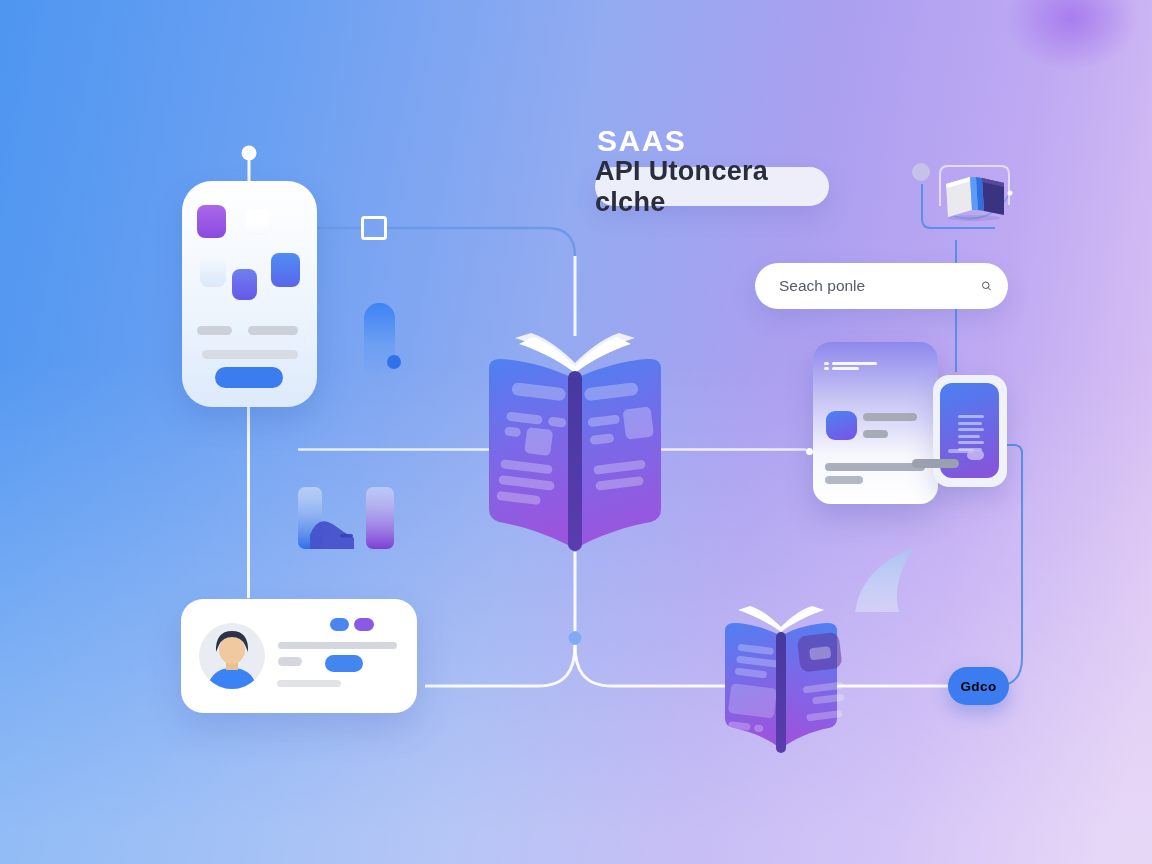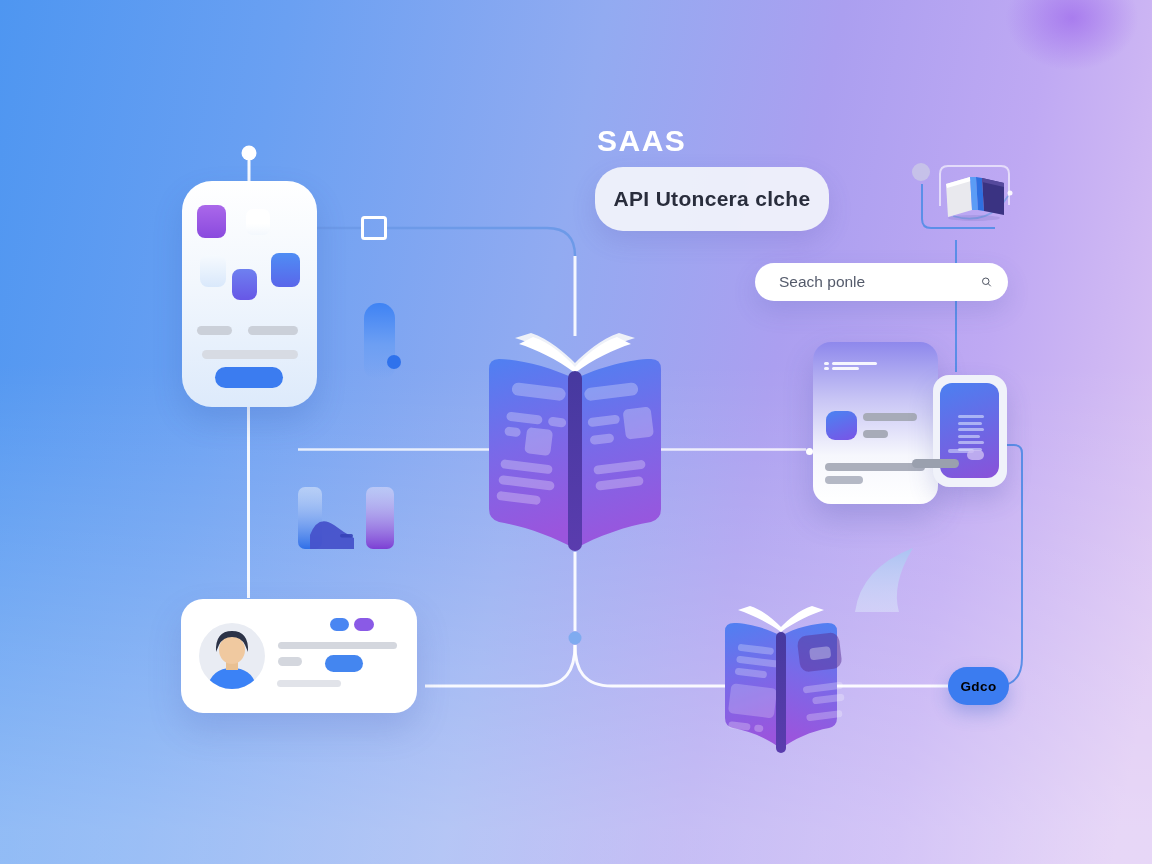--- a/index.html
+++ b/index.html
@@ -66,25 +66,25 @@
   .pc-pill-blue{left:149px;top:19px;width:19px;height:13px;background:#4a86f2;}
   .pc-pill-purple{left:173px;top:19px;width:20px;height:13px;background:#8a5ae6;}
   .pc-line1{left:97px;top:43px;width:119px;height:7px;border-radius:4px;background:#d4d7de;}
   .pc-line2{left:97px;top:58px;width:24px;height:9px;border-radius:5px;background:#d4d7de;}
   .pc-pill2{left:144px;top:56px;width:38px;height:17px;border-radius:9px;background:#4486f0;}
   .pc-line3{left:96px;top:81px;width:64px;height:7px;border-radius:4px;background:#e1e3e9;}
   #avatar{position:absolute;left:18px;top:24px;width:66px;height:66px;}
 
   
   #title{left:597px;top:124px;color:#ffffff;font-size:30px;font-weight:700;letter-spacing:1.5px;}
-  #tagline{left:595px;top:167px;width:234px;height:64px;border-radius:28px;
+  #tagline{left:595px;top:167px;width:234px;height:39px;border-radius:28px;
     background:rgba(240,242,250,.95);display:flex;align-items:center;justify-content:center;
-    color:#292d3c;font-size:21px;font-weight:600;letter-spacing:.3px;
+    color:#292d3c;font-size:27px;font-weight:600;letter-spacing:.3px;
     box-shadow:0 10px 24px rgba(80,80,170,.16);}
-  #search{left:755px;top:263px;width:253px;height:38px;border-radius:23px;background:#ffffff;
+  #search{left:755px;top:263px;width:253px;height:46px;border-radius:23px;background:#ffffff;
     box-shadow:0 10px 24px rgba(70,85,170,.16);display:flex;align-items:center;}
   #search input{border:0;outline:0;background:transparent;margin-left:22px;flex:1;
     font-family:"Liberation Sans",sans-serif;font-size:15.5px;color:#3c4454;}
   #search input::placeholder{color:#4b5263;opacity:.95;}
   #search-icon{margin-right:16px;}
   #cta{left:948px;top:667px;width:61px;height:38px;border-radius:19px;background:#3b7cf0;
     display:flex;align-items:center;justify-content:center;color:#000000;font-size:13.5px;
     font-weight:600;letter-spacing:.4px;box-shadow:0 8px 18px rgba(40,90,200,.30);}
 
   

